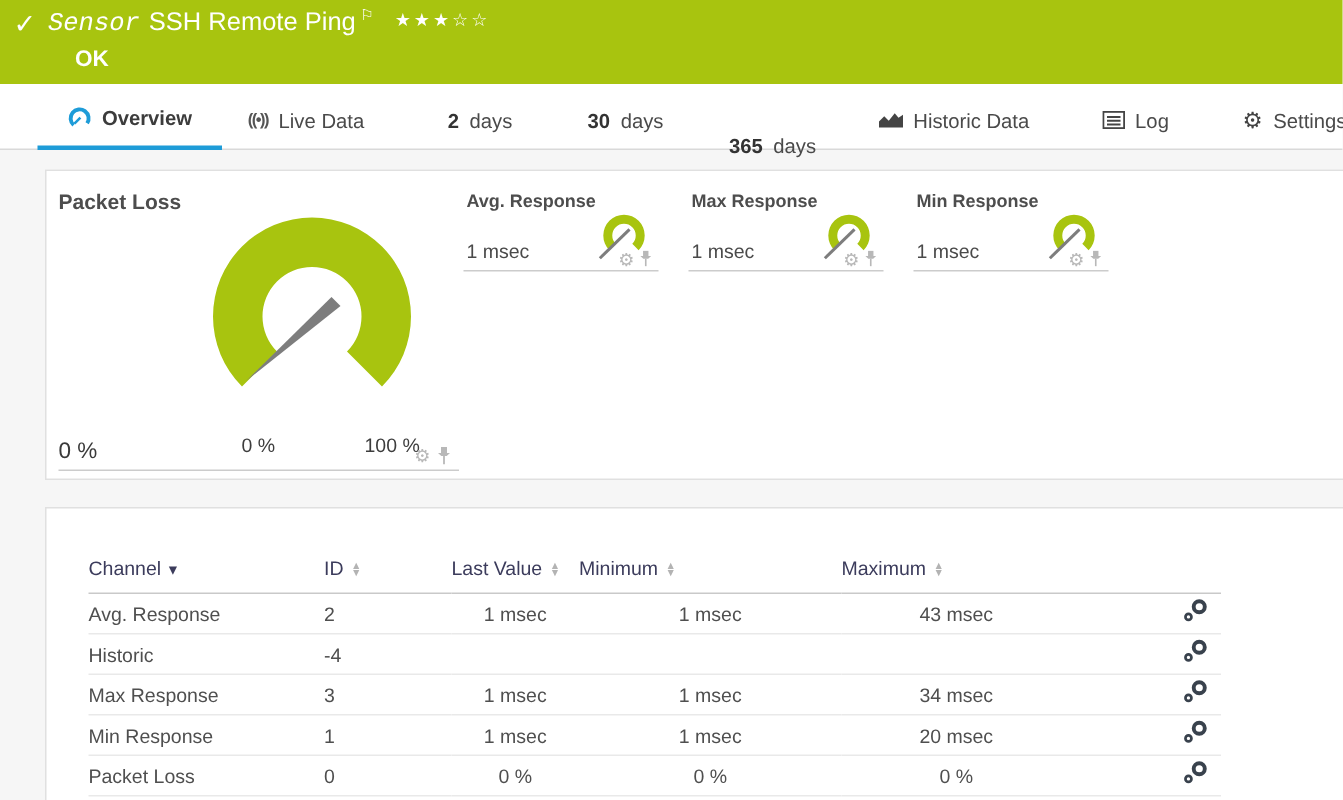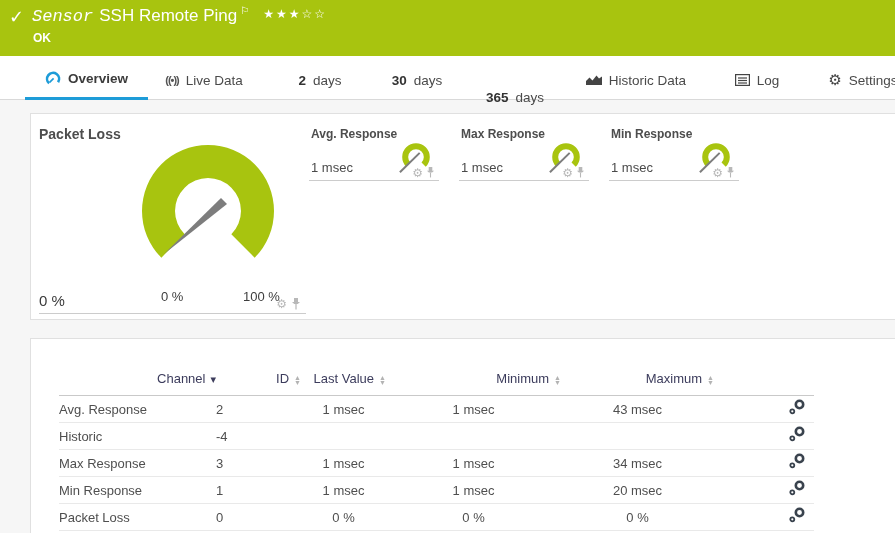--- a/index.html
+++ b/index.html
@@ -7,21 +7,21 @@
     font-family:"Liberation Sans","DejaVu Sans",sans-serif; background:#f6f6f6; }
 
   
   .sensor-header { position:absolute; left:0; top:0; width:895px; height:56px;
     background:#a8c40f; color:#fff; }
   .check { position:absolute; left:9px; top:6px; font-size:18px; font-weight:bold; }
   .title-line { position:absolute; left:32px; top:5px; font-size:17px; white-space:nowrap; }
   .title-kind { font-style:italic; margin-right:6px;font-family:Liberation Mono, monospace; }
   .flag { font-size:10px; vertical-align:super; margin-left:3px; }
   .stars { margin-left:14px; font-size:12px; letter-spacing:2px; vertical-align:3px; }
-  .ok-status { position:absolute; left:33px; top:31px; font-size:12px; font-weight:bold; }
+  .ok-status { position:absolute; left:50px; top:31px; font-size:15px; font-weight:bold; }
 
   
   .tabbar { position:absolute; left:0; top:56px; width:895px; height:44px;
     background:#fff; border-bottom:1px solid #d9d9d9; }
   .tab { position:absolute; top:0; height:44px; display:flex; align-items:center;
     justify-content:center; gap:7px; font-size:13.5px; color:#4a4a4a; cursor:pointer;
     padding-top:4px; }
   .tab.active { border-bottom:3px solid #1e9cd8; color:#3c3c3c; font-weight:bold; }
   .tab .num { font-weight:bold; color:#333; }
   .tab .days { color:#4a4a4a; font-weight:normal; }
@@ -48,21 +48,21 @@
   
   .mini-tile { position:absolute; top:7px; width:130px; height:60px; border-bottom:1px solid #ccc; }
   .mini-0 { left:278px; } .mini-1 { left:428px; } .mini-2 { left:578px; }
   .mini-label { position:absolute; left:2px; top:6px; font-size:12px; color:#4d4d4d; font-weight:bold; }
   .mini-gauge { position:absolute; right:0; top:13px; }
   .mini-value { position:absolute; left:2px; bottom:5px; font-size:13px; color:#4a4a4a; }
   .mini-icons { position:absolute; right:4px; bottom:2px; display:flex; gap:3px; align-items:center; }
 
   
   table.channels { margin:28px 0 0 28px; width:755px; border-collapse:collapse; table-layout:fixed; }
-  .channels th { font-weight:normal; font-size:13px; color:#3c3c5c; text-align:right;
+  .channels th { font-weight:normal; font-size:13px; color:#3c3c5c; text-align:left;
     padding:4px 0 9px 0; border-bottom:1px solid #c9c9c9; white-space:nowrap; cursor:pointer; }
   .channels td { font-size:13px; color:#4f4f4f; height:27px; padding:0;
     border-bottom:1px solid #e9e9e9; white-space:nowrap; }
   .col-r { text-align:center; }
   .sort-caret { color:#3c3c5c; font-size:11px; margin-left:5px; }
   .sort-dual { display:inline-flex; flex-direction:column; margin-left:5px; vertical-align:middle;
     font-size:7px; line-height:5px; color:#b3b3b3; }
   .edit-cell { text-align:right; padding-right:8px !important; }
   .edit-icon { cursor:pointer; display:inline-block; vertical-align:middle; }
 </style>

